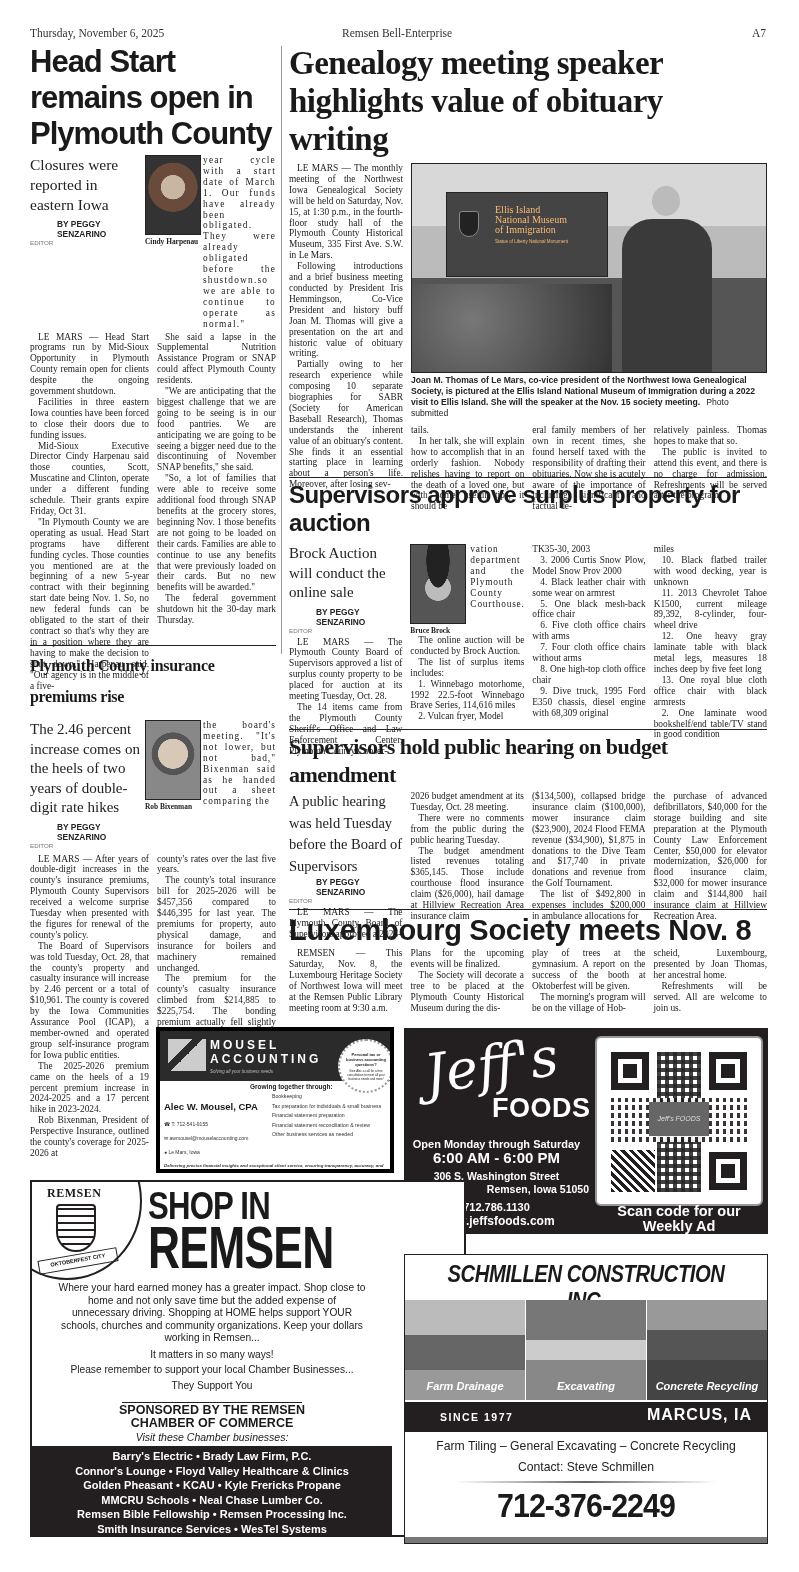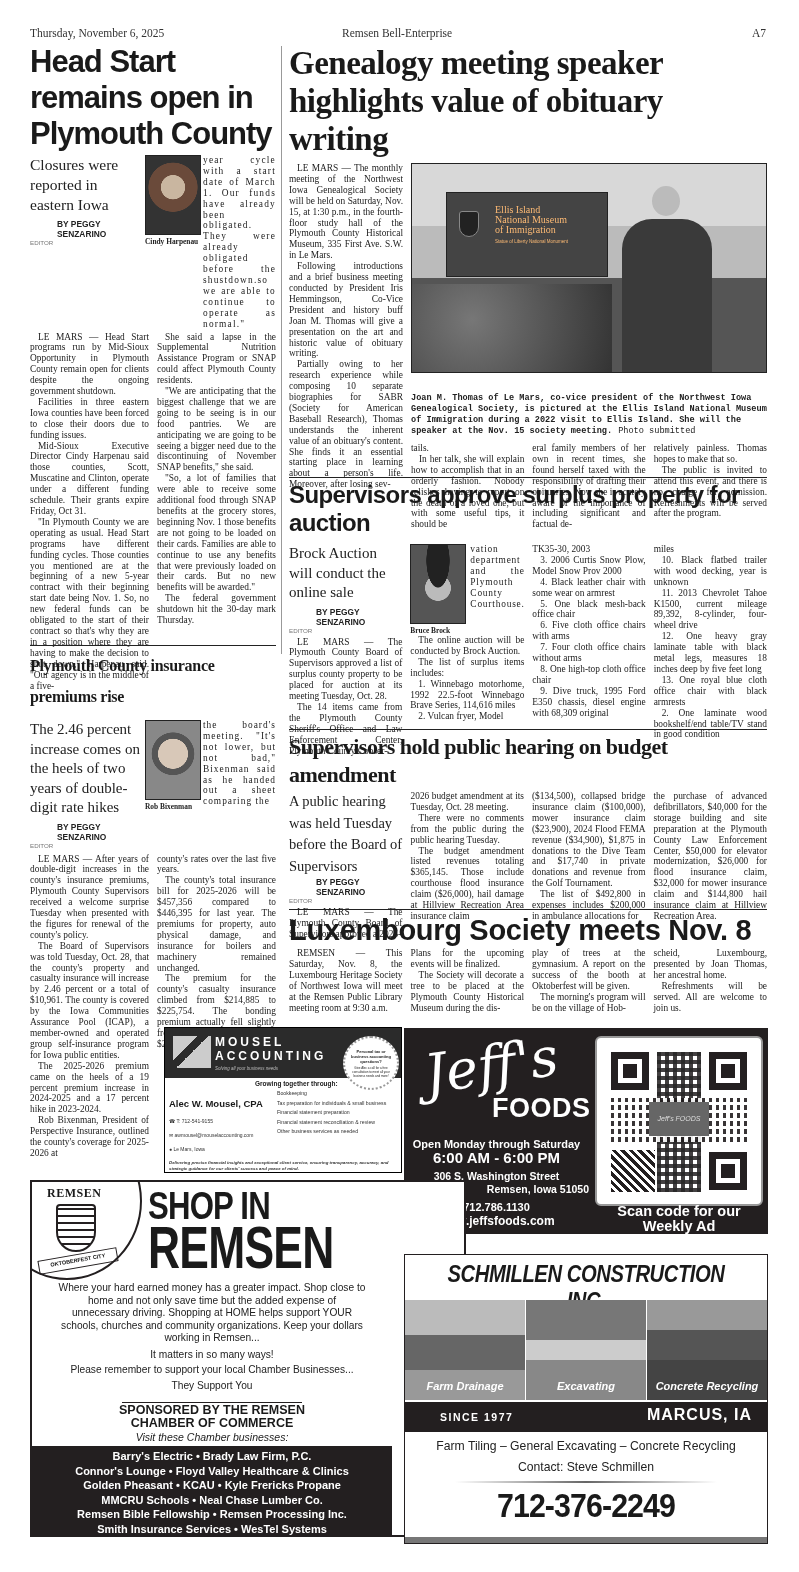--- a/index.html
+++ b/index.html
@@ -112,21 +112,21 @@
           <div style="position:absolute;left:12px;top:18px;width:20px;height:26px;background:#222;border-radius:3px 3px 10px 10px;border:1px solid #888;"></div>
           <div style="font-size:10px;line-height:10px;">Ellis Island</div>
           <div style="font-size:10px;line-height:10px;">National Museum</div>
           <div style="font-size:10px;line-height:10px;">of Immigration</div>
           <div style="font-family:'Liberation Sans',sans-serif;font-size:4.5px;margin-top:4px;">Statue of Liberty National Monument</div>
         </div>
         <div style="position:absolute;left:0;top:120px;width:200px;height:90px;background:radial-gradient(circle at 30% 40%,#777,#333);"></div>
         <div style="position:absolute;left:240px;top:22px;width:28px;height:30px;border-radius:50%;background:#bbb;"></div>
         <div style="position:absolute;left:210px;top:55px;width:90px;height:160px;background:#3a3a3a;border-radius:30px 30px 0 0;"></div>
       </div>
-      <div class="caption" style="margin-top:20px;font-family:Liberation Mono, monospace;">
+      <div class="caption" style="margin-top:2px;">
         <span>Joan M. Thomas of Le Mars, co-vice president of the Northwest Iowa Genealogical Society, is pictured at the Ellis Island National Museum of Immigration during a 2022 visit to Ellis Island. She will the speaker at the Nov. 15 society meeting.</span><span class="credit">Photo submitted</span>
       </div>
       <div class="cols body-text" style="margin-top:6px;">
         <div>
           <p style="text-indent:0">tails.</p>
           <p>In her talk, she will explain how to accomplish that in an orderly fashion. Nobody relishes having to report on the death of a loved one, but with some useful tips, it should be</p>
         </div>
         <div>
           <p style="text-indent:0">eral family members of her own in recent times, she found herself taxed with the responsibility of drafting their obituaries. Now she is acutely aware of the importance of including significant and factual de-</p>
         </div>
@@ -235,21 +235,21 @@
       <p style="text-indent:0">play of trees at the gymnasium. A report on the success of the booth at Oktoberfest will be given.</p>
       <p>The morning's program will be on the village of Hob-</p>
     </div>
     <div>
       <p style="text-indent:0">scheid, Luxembourg, presented by Joan Thomas, her ancestral home.</p>
       <p>Refreshments will be served. All are welcome to join us.</p>
     </div>
   </div>
 </div>
 
-<div class="ad sans" style="left:164px;top:1027px;width:238px;height:146px;background:#fff;border:1px solid #000000;">
+<div class="ad sans" style="left:156px;top:1027px;width:238px;height:146px;background:#fff;border:4px solid #000000;">
   <div style="position:absolute;left:0;top:0;width:238px;height:50px;background:#2b2b2b;"></div>
   <div style="position:absolute;left:8px;top:8px;width:38px;height:32px;background:linear-gradient(135deg,#ccc 0 35%,#2b2b2b 35% 50%,#ccc 50%);"></div>
   <div style="position:absolute;left:50px;top:7px;color:#fff;font-weight:bold;font-size:12px;letter-spacing:3px;line-height:14px;">
     <div>MOUSEL</div>
     <div>ACCOUNTING</div>
   </div>
   <div style="position:absolute;left:50px;top:38px;color:#bbb;font-size:4.5px;font-style:italic;">Solving all your business needs</div>
   <div style="position:absolute;left:178px;top:8px;width:56px;height:54px;border-radius:50%;background:#fff;border:2px dotted #999;display:flex;flex-direction:column;align-items:center;justify-content:center;text-align:center;padding:4px;">
     <div style="font-size:4px;font-weight:bold;line-height:5px;">Personal tax or business accounting questions?</div>
     <div style="font-size:3px;line-height:4px;margin-top:2px;">Give Alec a call for a free consultation to meet all your business needs and more!</div>

